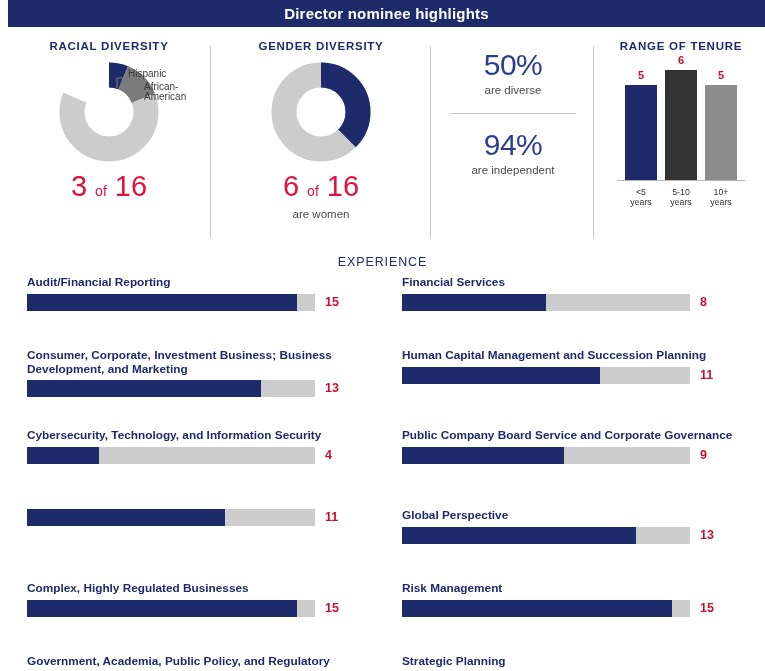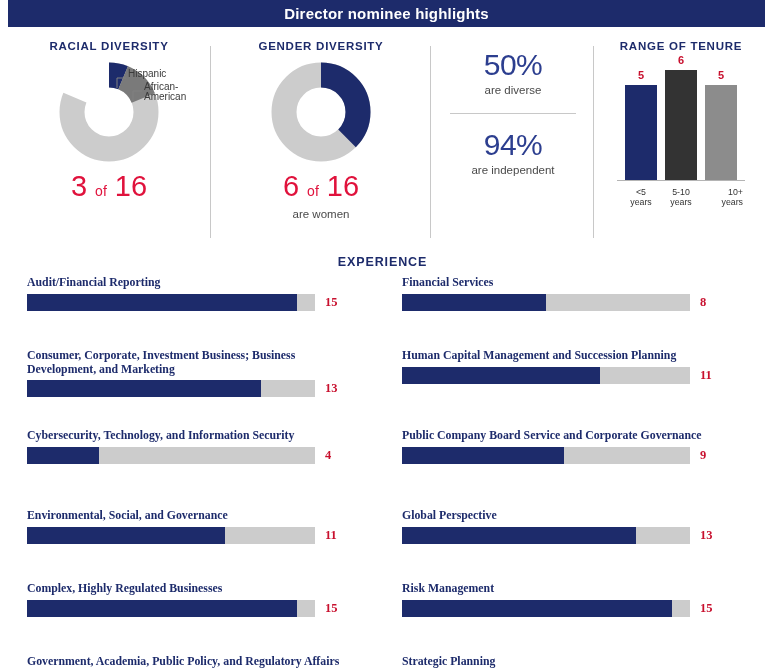--- a/index.html
+++ b/index.html
@@ -59,28 +59,28 @@
   .tenure-axis{position:absolute;left:0;bottom:3px;width:128px;height:1.5px;background:#b4b4b4;}
   .tenure-labels{position:relative;width:128px;margin:3px auto 0 auto;height:24px;}
   .tlabel{
     position:absolute;width:44px;text-align:center;
     font-size:8.8px;line-height:10px;color:#333333;
   }
 
   
   .exp-title{
     position:absolute;top:255px;left:0;width:765px;text-align:center;
-    color:#1d2b6b;font-size:12.5px;font-weight:700;letter-spacing:.9px;
+    color:#1d2b6b;font-size:12.5px;font-weight:400;letter-spacing:.9px;
   }
   .exp-grid{position:absolute;top:276px;left:0;width:765px;height:395px;}
   .exp-col{position:absolute;top:0;width:340px;}
   .exp-col.left{left:27px;}
   .exp-col.right{left:402px;}
 
-  .exp-item{position:absolute;width:340px;font-family:Liberation Serif, serif;}
+  .exp-item{position:absolute;width:340px;}
   .exp-label{
     color:#1d2b6b;font-size:11.8px;font-weight:700;line-height:13.5px;
     margin-bottom:4px;
   }
   .exp-barrow{position:relative;height:19px;}
   .exp-track{
     position:absolute;left:0;top:0;width:288px;height:17px;background:#cccccc;
   }
   .exp-fill{position:absolute;left:0;top:0;height:17px;background:#1d2b6b;}
   .exp-count{
@@ -180,21 +180,21 @@
       </div>
       <div class="tenure-labels">
         <div class="tlabel" style="left:2px;">
           <div>&lt;5</div>
           <div>years</div>
         </div>
         <div class="tlabel" style="left:42px;">
           <div>5-10</div>
           <div>years</div>
         </div>
-        <div class="tlabel" style="left:82px;text-align:right;">
+        <div class="tlabel" style="left:82px;">
           <div>10+</div>
           <div>years</div>
         </div>
       </div>
     </div>
 
   </div>
 
   <div class="exp-title">EXPERIENCE</div>
 
@@ -221,21 +221,20 @@
         <div class="exp-item" style="top: 153px;">
           <div class="exp-label">Cybersecurity, Technology, and Information Security</div>
           <div class="exp-barrow">
             <div class="exp-track">
               <div class="exp-fill" style="width: 72px;"></div>
             </div>
             <div class="exp-count">4</div>
           </div>
         </div>
         <div class="exp-item" style="top: 233px;">
-          <div class="exp-label" style="white-space: nowrap;">Environmental, Social, and Governance</div>
           <div class="exp-barrow">
             <div class="exp-track">
               <div class="exp-fill" style="width: 198px;"></div>
             </div>
             <div class="exp-count">11</div>
           </div>
         </div>
         <div class="exp-item" style="top: 306px;">
           <div class="exp-label" style="white-space: nowrap;">Complex, Highly Regulated Businesses</div>
           <div class="exp-barrow">

